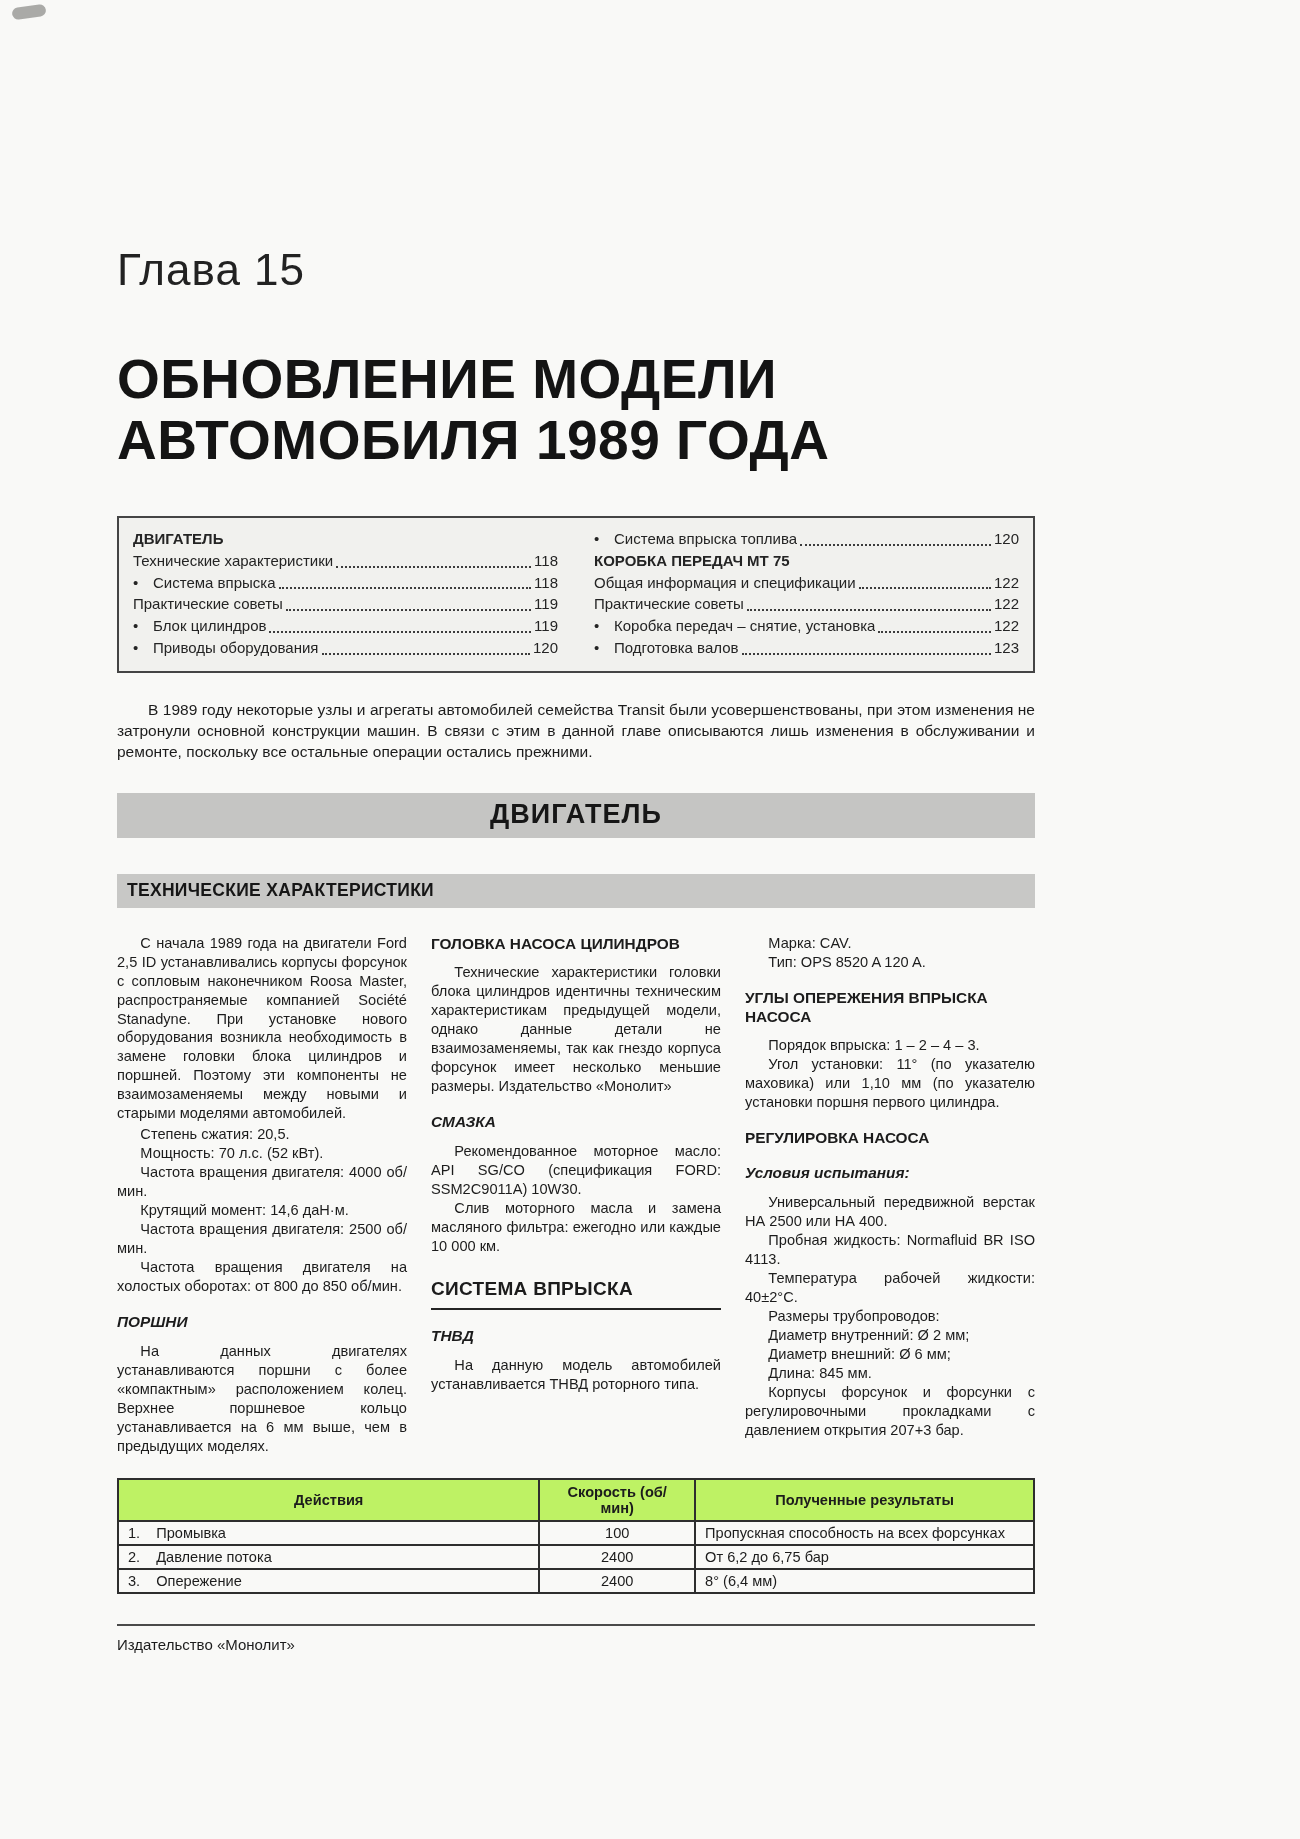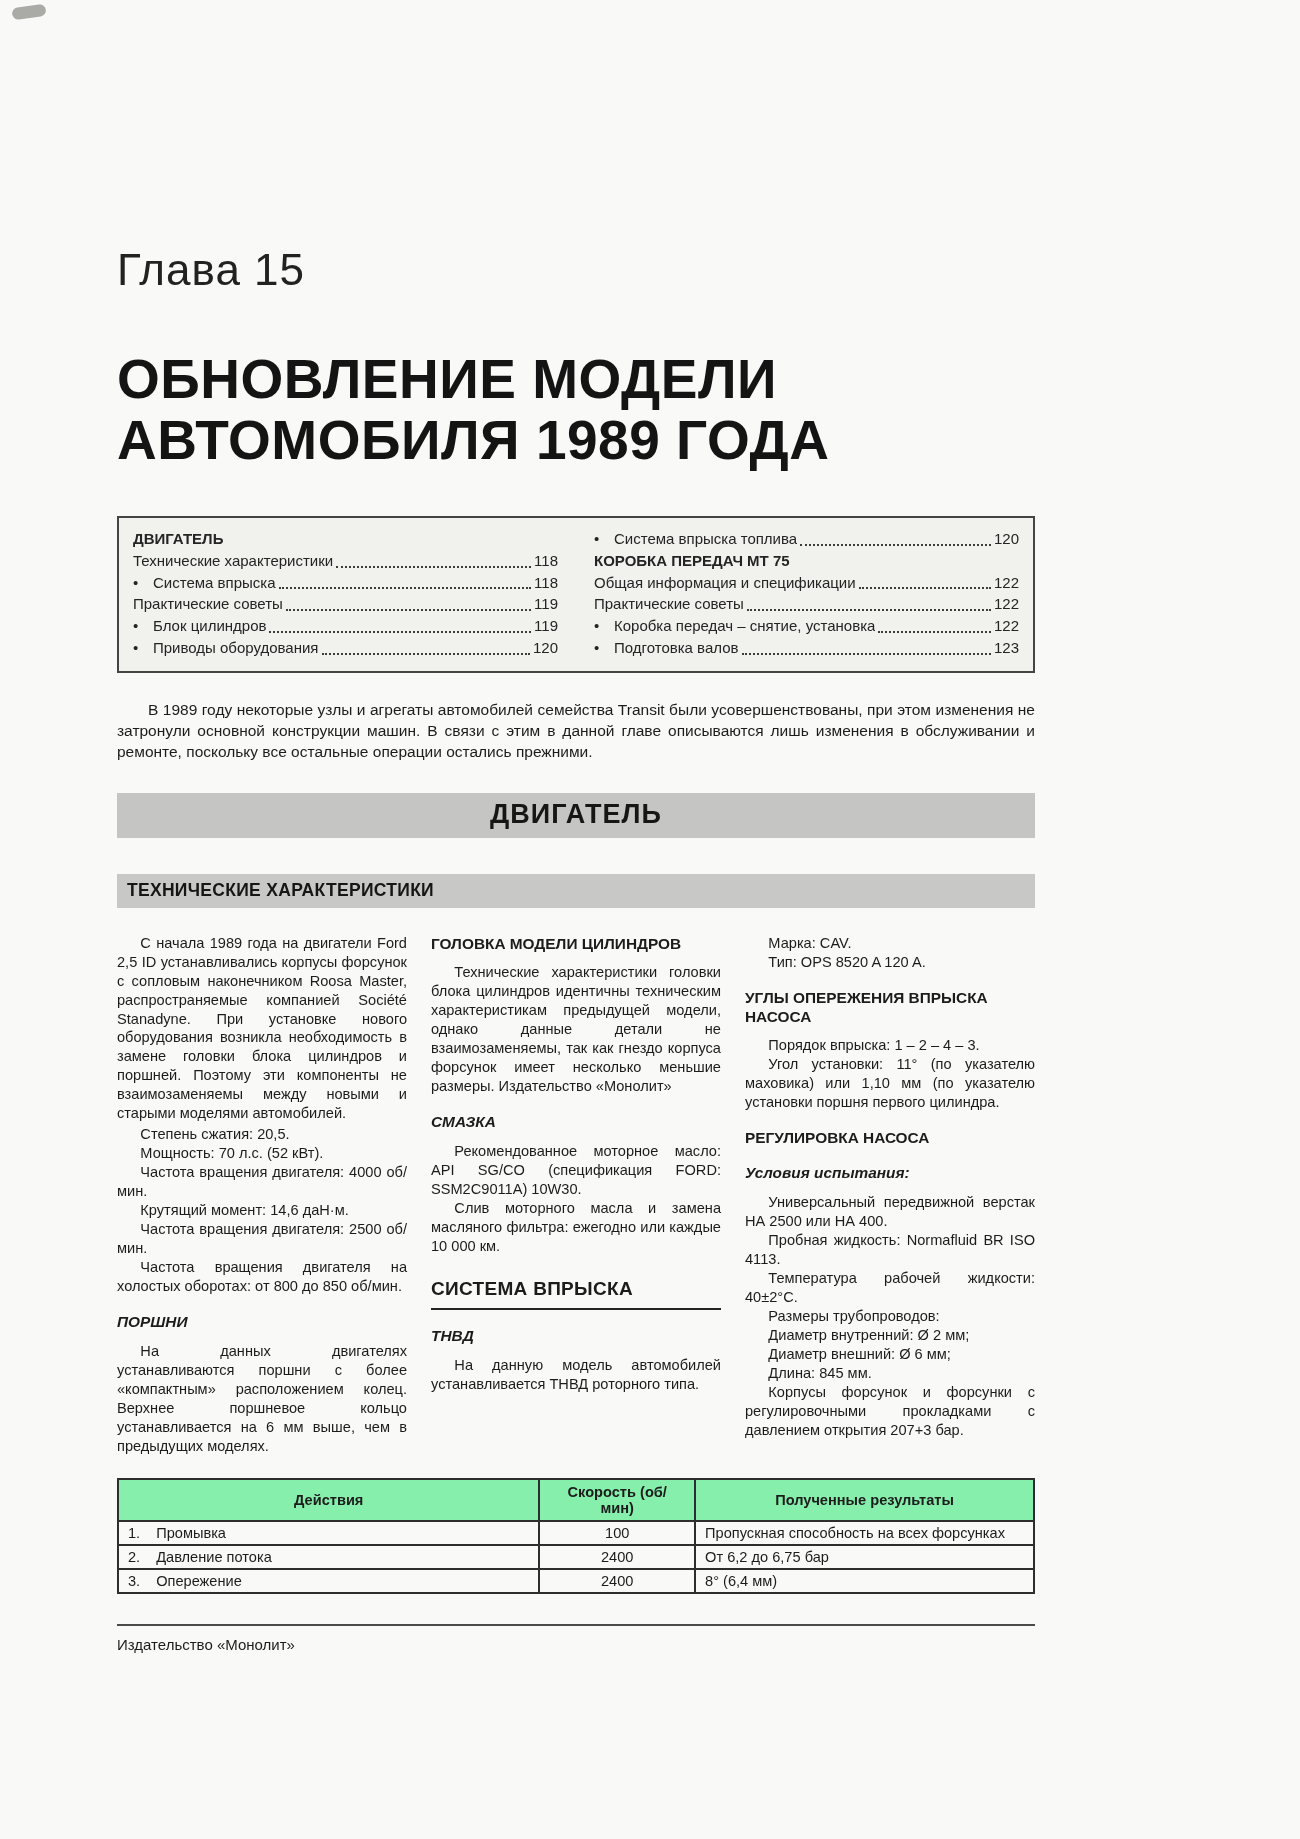--- a/index.html
+++ b/index.html
@@ -91,21 +91,21 @@
   .spec-table {
     margin-top: 20px; width: 100%;
     border-collapse: collapse;
     font-size: 14.6px; color: #1c1c1c;
   }
   .spec-table th, .spec-table td {
     border: 2px solid #2e2e2e;
     padding: 3px 9px;
   }
   .spec-table th {
-    background: #86efac; font-weight: 700; text-align: center; padding: 4px 23px;
+    background: #bef264; font-weight: 700; text-align: center; padding: 4px 23px;
   }
   .c-action { width: 46%; }
   .c-speed  { width: 17%; }
   .c-result { width: 37%; }
   td.center { text-align: center; }
   .row-num { display: inline-block; margin-right: 16px; }
 
   .footer {
     margin-top: 30px;
     border-top: 2px solid #4a4a4a;
@@ -211,21 +211,21 @@
       <p class="spec">Мощность: 70 л.с. (52 кВт).</p>
       <p class="spec">Частота вращения двигателя: 4000 об/мин.</p>
       <p class="spec">Крутящий момент: 14,6 даН·м.</p>
       <p class="spec">Частота вращения двигателя: 2500 об/мин.</p>
       <p class="spec">Частота вращения двигателя на холостых оборотах: от 800 до 850 об/мин.</p>
       <h4 class="h-italic">ПОРШНИ</h4>
       <p class="para">На данных двигателях устанавливаются поршни с более «компактным» расположением колец. Верхнее поршневое кольцо устанавливается на 6 мм выше, чем в предыдущих моделях.</p>
     </div>
 
     <div class="col">
-      <h4 class="h-bold">ГОЛОВКА МОДЕЛИ ЦИЛИНДРОВ</h4>
+      <h4 class="h-bold">ГОЛОВКА НАСОСА ЦИЛИНДРОВ</h4>
       <p class="para">Технические характеристики головки блока цилиндров идентичны техническим характеристикам предыдущей модели, однако данные детали не взаимозаменяемы, так как гнездо корпуса форсунок имеет несколько меньшие размеры. Издательство «Монолит»</p>
       <h4 class="h-italic">СМАЗКА</h4>
       <p class="spec">Рекомендованное моторное масло: API SG/CO (спецификация FORD: SSM2C9011A) 10W30.</p>
       <p class="spec">Слив моторного масла и замена масляного фильтра: ежегодно или каждые 10 000 км.</p>
       <h3 class="h-big">СИСТЕМА ВПРЫСКА</h3>
       <h4 class="h-italic">ТНВД</h4>
       <p class="para">На данную модель автомобилей устанавливается ТНВД роторного типа.</p>
     </div>
 
     <div class="col">

